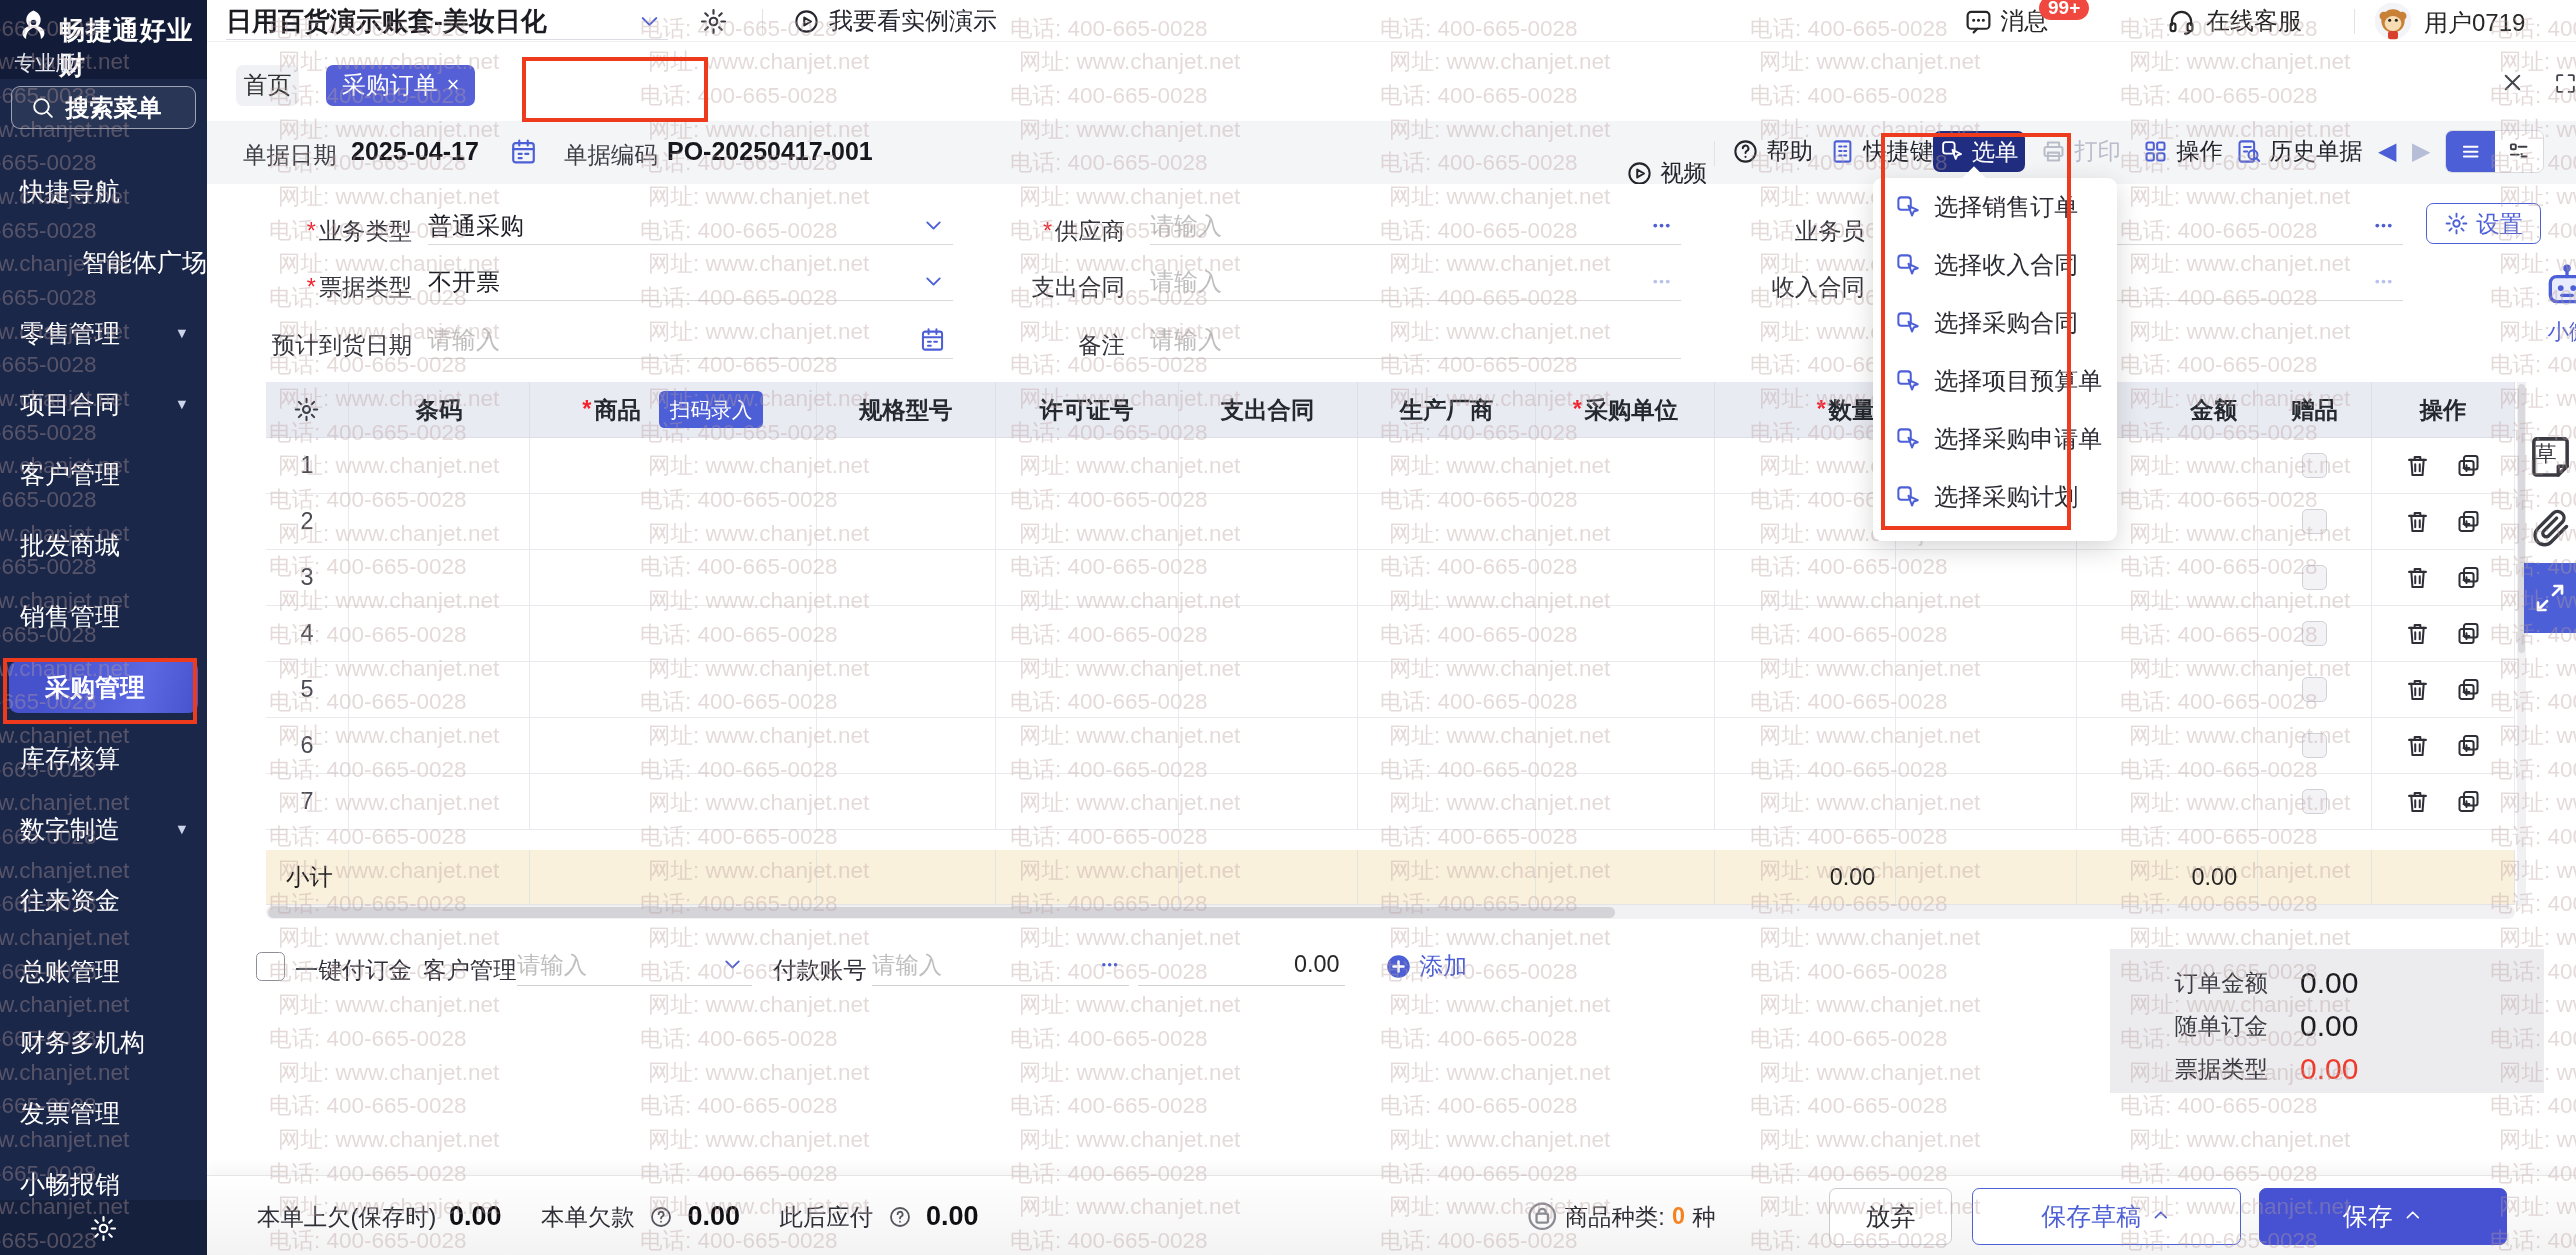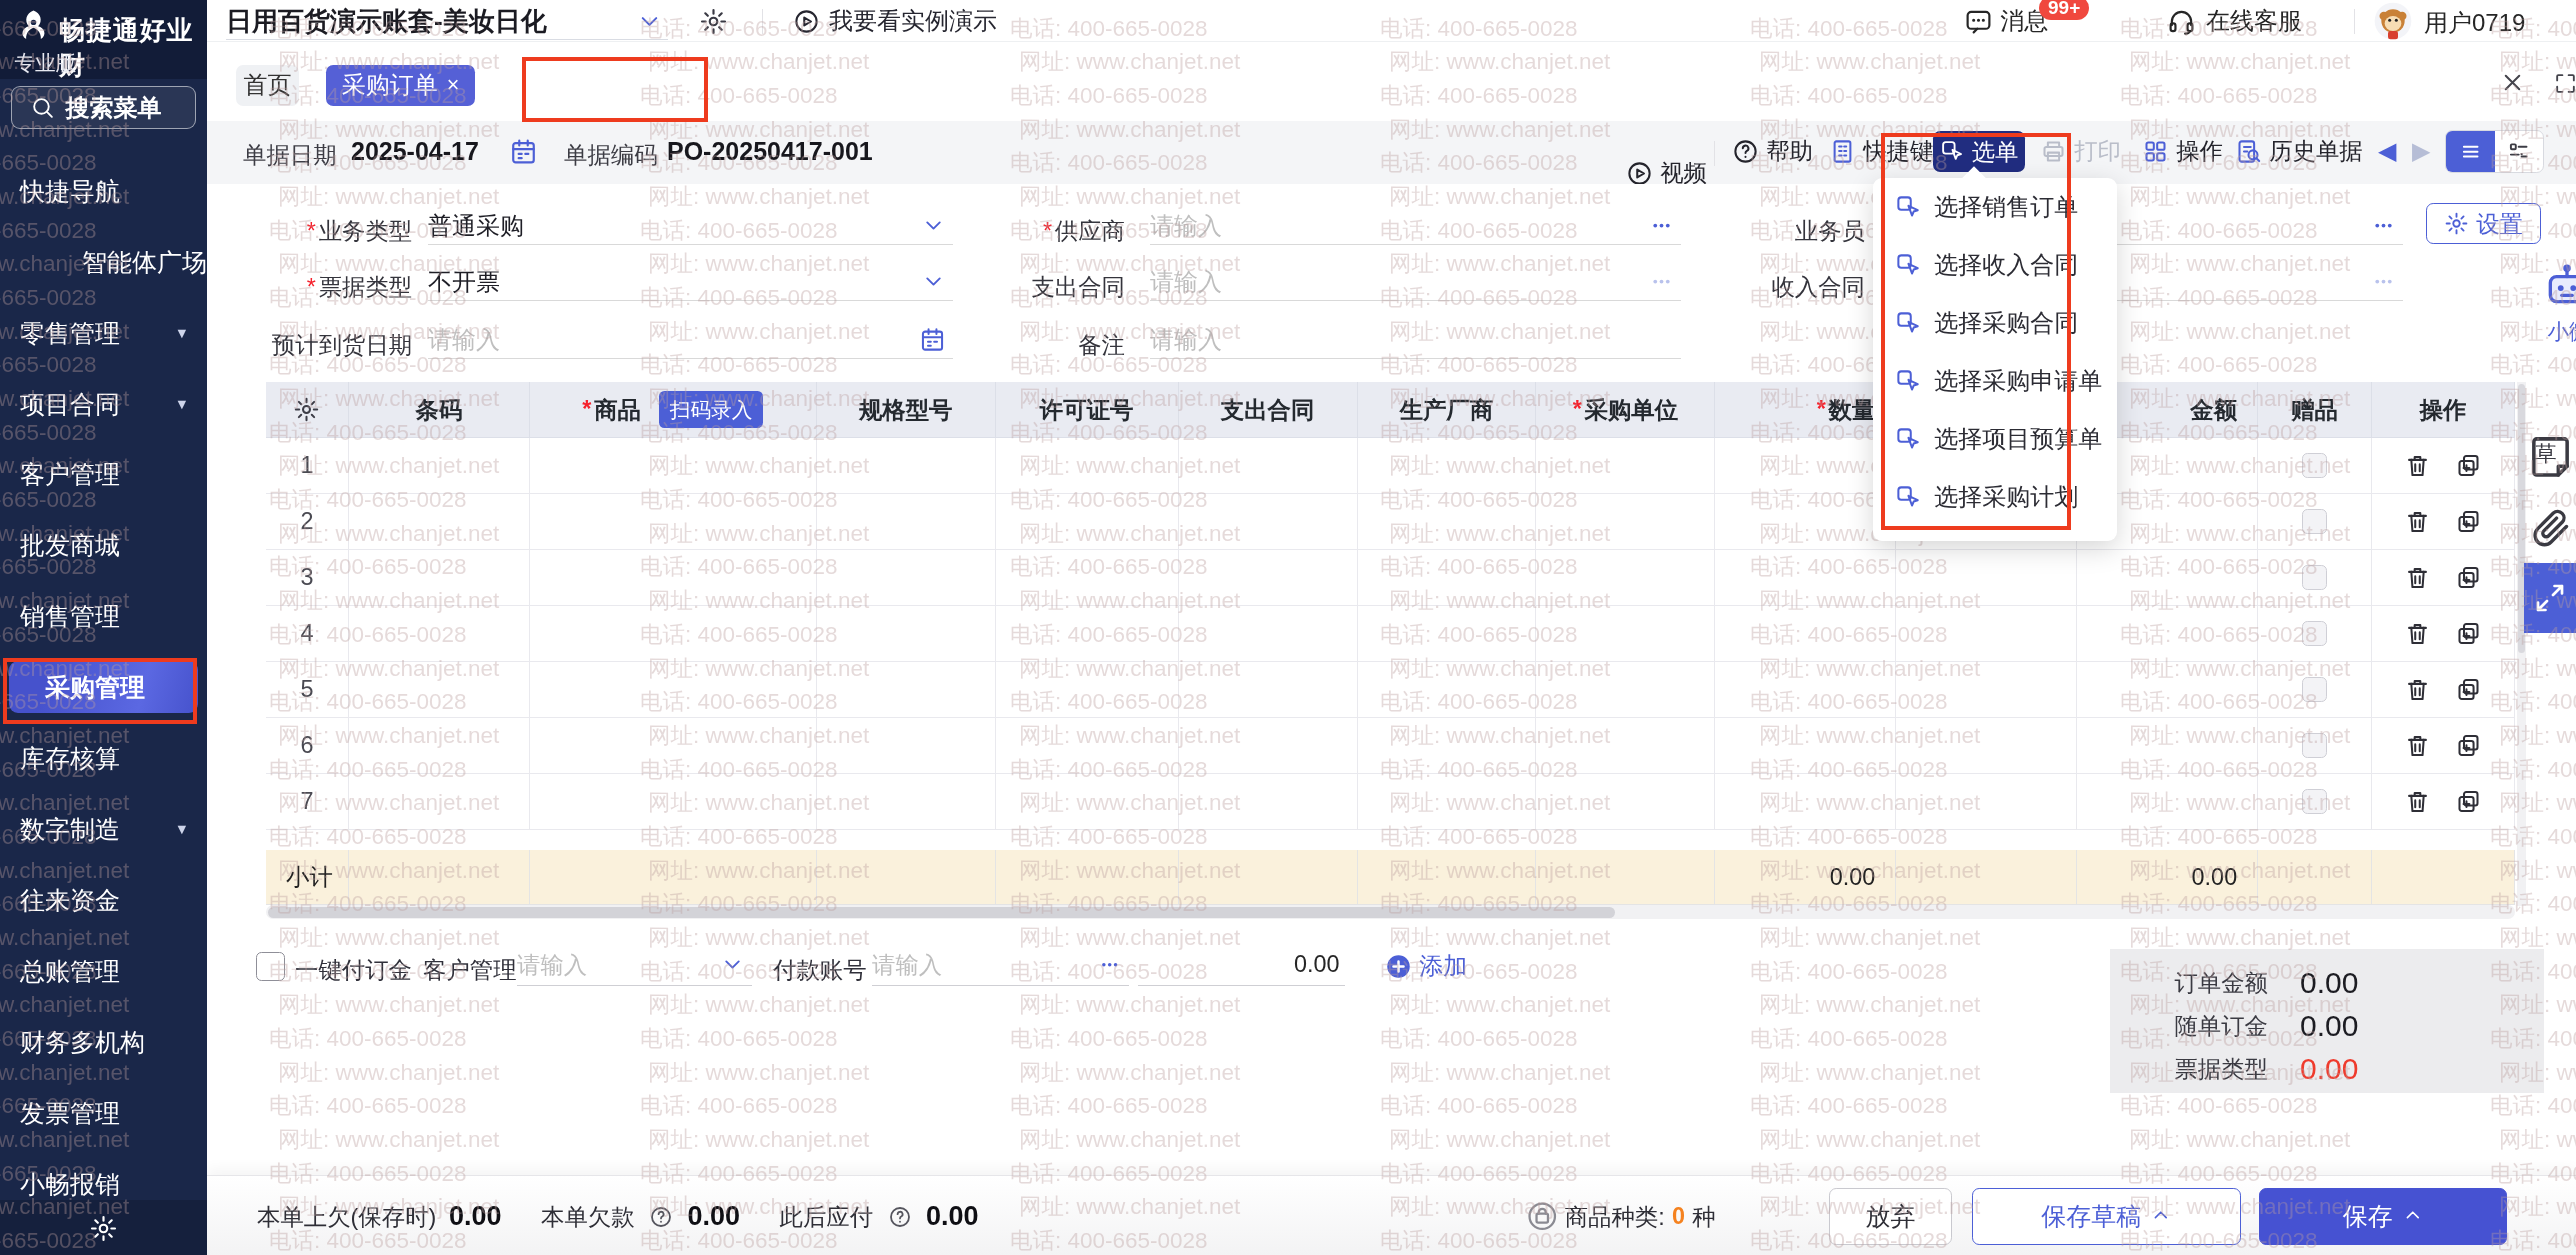--- a/index.html
+++ b/index.html
@@ -1281,30 +1281,30 @@
       </span>
       <span>选择采购合同</span>
     </div>
     <div class="menu-item">
       <span class="ic">
         <svg width="27" height="27" viewBox="0 0 24 24" style="stroke:currentColor;fill:none;stroke-width:1.8;stroke-linecap:round;stroke-linejoin:round;">
           <rect x="3" y="3" width="11" height="11" rx="2.5"></rect>
           <path d="M12 10.5l8.2 3.9-3.6 1.2-1.5 3.5z"></path>
         </svg>
       </span>
-      <span>选择采购申请单</span>
+      <span>选择项目预算单</span>
     </div>
     <div class="menu-item">
       <span class="ic">
         <svg width="27" height="27" viewBox="0 0 24 24" style="stroke:currentColor;fill:none;stroke-width:1.8;stroke-linecap:round;stroke-linejoin:round;">
           <rect x="3" y="3" width="11" height="11" rx="2.5"></rect>
           <path d="M12 10.5l8.2 3.9-3.6 1.2-1.5 3.5z"></path>
         </svg>
       </span>
-      <span>选择项目预算单</span>
+      <span>选择采购申请单</span>
     </div>
     <div class="menu-item">
       <span class="ic">
         <svg width="27" height="27" viewBox="0 0 24 24" style="stroke:currentColor;fill:none;stroke-width:1.8;stroke-linecap:round;stroke-linejoin:round;">
           <rect x="3" y="3" width="11" height="11" rx="2.5"></rect>
           <path d="M12 10.5l8.2 3.9-3.6 1.2-1.5 3.5z"></path>
         </svg>
       </span>
       <span>选择采购计划</span>
     </div>

